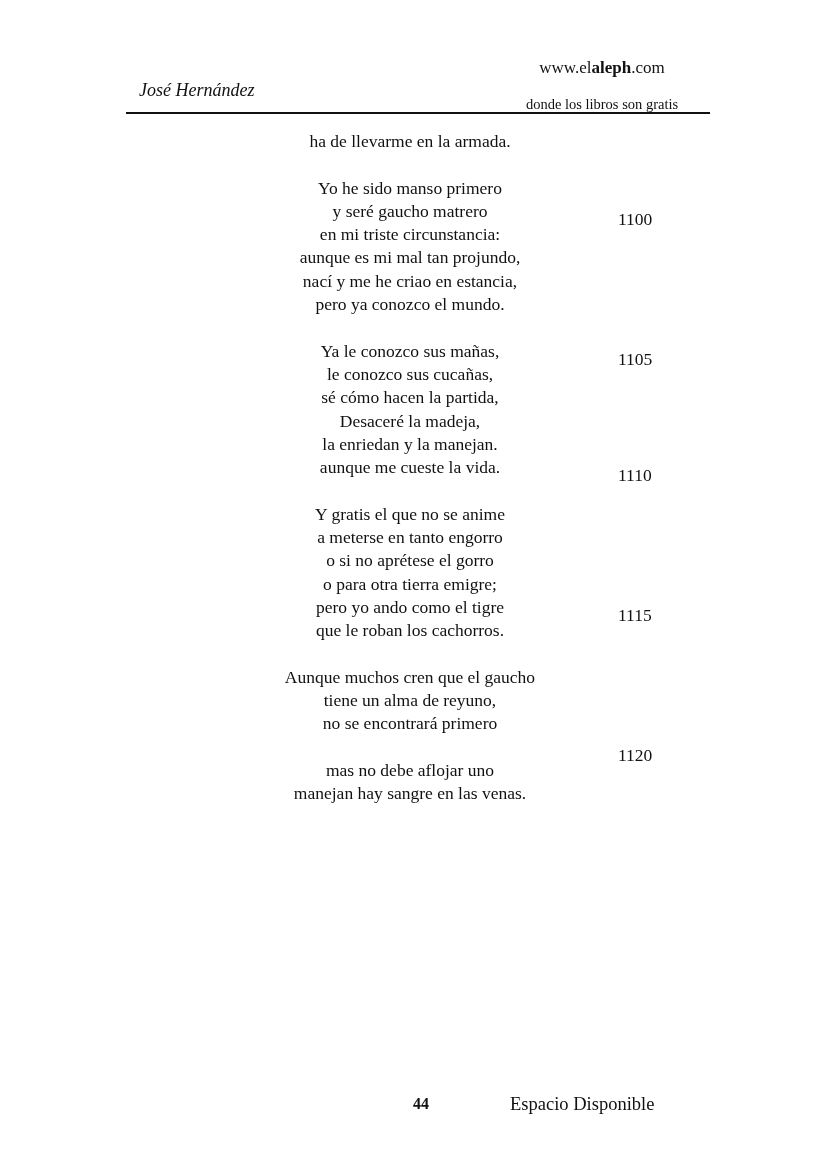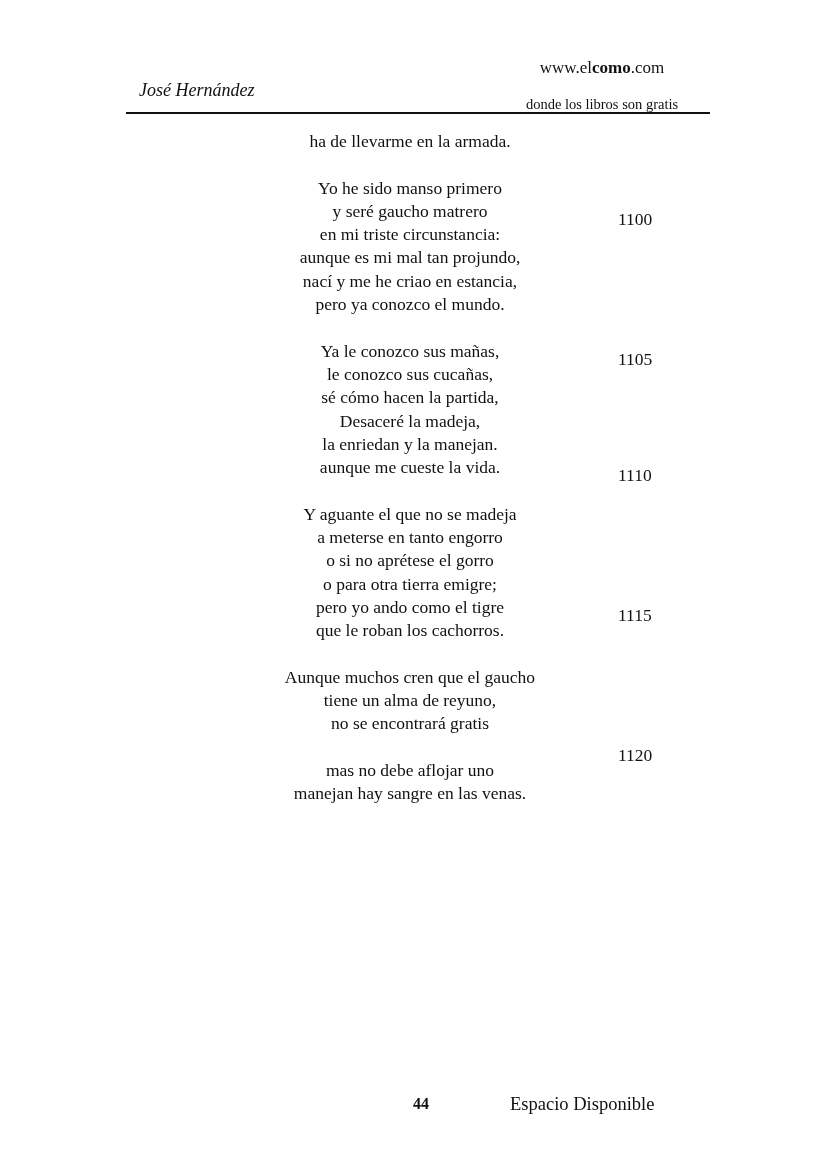--- a/index.html
+++ b/index.html
@@ -13,50 +13,50 @@
     .body { position: absolute; left: 140px; top: 130px; width: 540px; font-size: 17.5px; line-height: 23.3px; }
     .line { position: relative; height: 23.3px; white-space: nowrap; text-align: center; }
     .num { position: absolute; left: 478px; top: 8px; }
     .footer-page { position: absolute; left: 413px; top: 1095px; font-size: 16px; font-weight: bold; }
     .footer-text { position: absolute; left: 510px; top: 1094px; font-size: 18.5px; }
   </style>
 </head>
 <body>
 
 <div class="header-author">José Hernández</div>
-<div class="header-site"><span>www.el</span><b>como</b><span>.com</span></div>
+<div class="header-site"><span>www.el</span><b>aleph</b><span>.com</span></div>
 <div class="header-tagline header-tag">donde los libros son gratis</div>
 <div class="rule"></div>
 
 <div class="body" id="poem">
     <div class="line"><span>ha de llevarme en la armada.</span></div>
     <div class="line"><span></span></div>
     <div class="line"><span>Yo he sido manso primero</span></div>
     <div class="line"><span>y seré gaucho matrero</span><span class="num">1100</span></div>
     <div class="line"><span>en mi triste circunstancia:</span></div>
     <div class="line"><span>aunque es mi mal tan projundo,</span></div>
     <div class="line"><span>nací y me he criao en estancia,</span></div>
     <div class="line"><span>pero ya conozco el mundo.</span></div>
     <div class="line"><span></span></div>
     <div class="line"><span>Ya le conozco sus mañas,</span><span class="num">1105</span></div>
     <div class="line"><span>le conozco sus cucañas,</span></div>
     <div class="line"><span>sé cómo hacen la partida,</span></div>
     <div class="line"><span>Desaceré la madeja,</span></div>
     <div class="line"><span>la enriedan y la manejan.</span></div>
     <div class="line"><span>aunque me cueste la vida.</span><span class="num">1110</span></div>
     <div class="line"><span></span></div>
-    <div class="line"><span>Y aguante el que no se madeja</span></div>
+    <div class="line"><span>Y gratis el que no se anime</span></div>
     <div class="line"><span>a meterse en tanto engorro</span></div>
     <div class="line"><span>o si no aprétese el gorro</span></div>
     <div class="line"><span>o para otra tierra emigre;</span></div>
     <div class="line"><span>pero yo ando como el tigre</span><span class="num">1115</span></div>
     <div class="line"><span>que le roban los cachorros.</span></div>
     <div class="line"><span></span></div>
     <div class="line"><span>Aunque muchos cren que el gaucho</span></div>
     <div class="line"><span>tiene un alma de reyuno,</span></div>
-    <div class="line"><span>no se encontrará gratis</span></div>
+    <div class="line"><span>no se encontrará primero</span></div>
     <div class="line"><span class="num">1120</span></div>
     <div class="line"><span>mas no debe aflojar uno</span></div>
     <div class="line"><span>manejan hay sangre en las venas.</span></div>
   </div>
 
 <div class="footer-page">44</div>
 <div class="footer-text">Espacio Disponible</div>
 
 </body></html>

